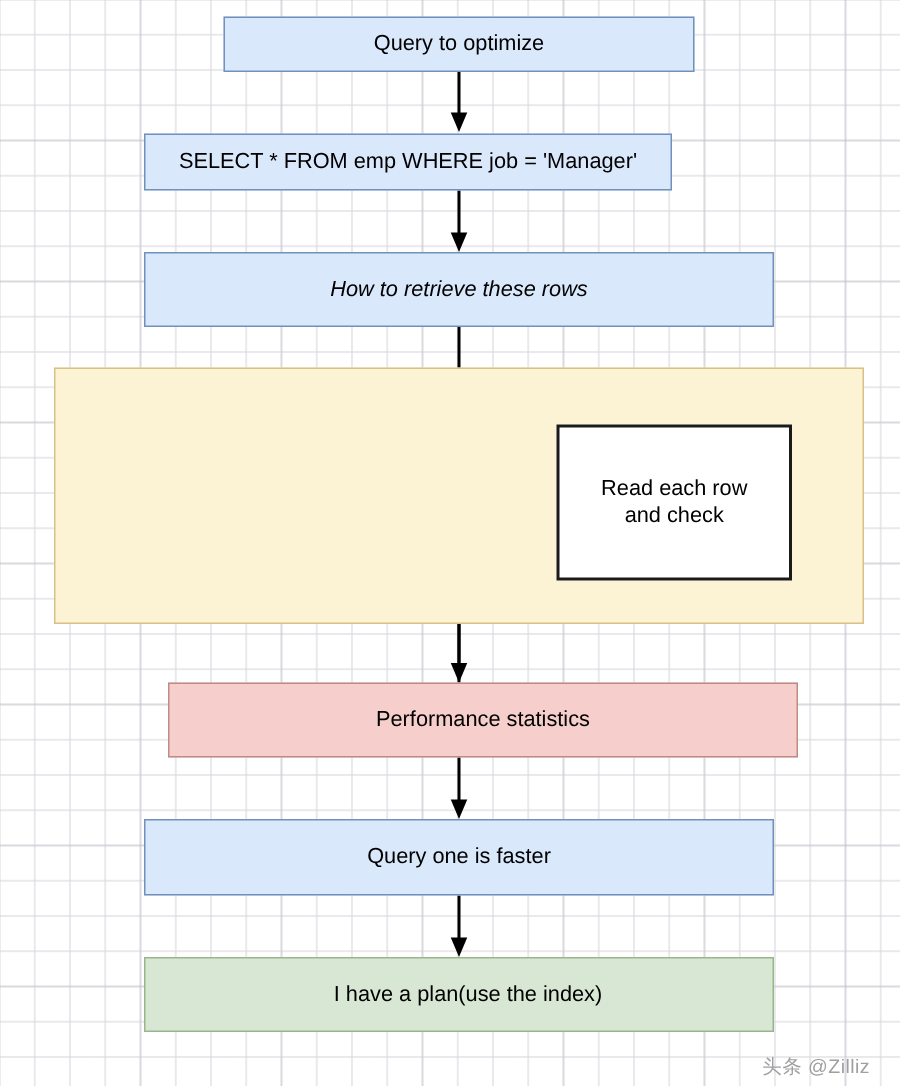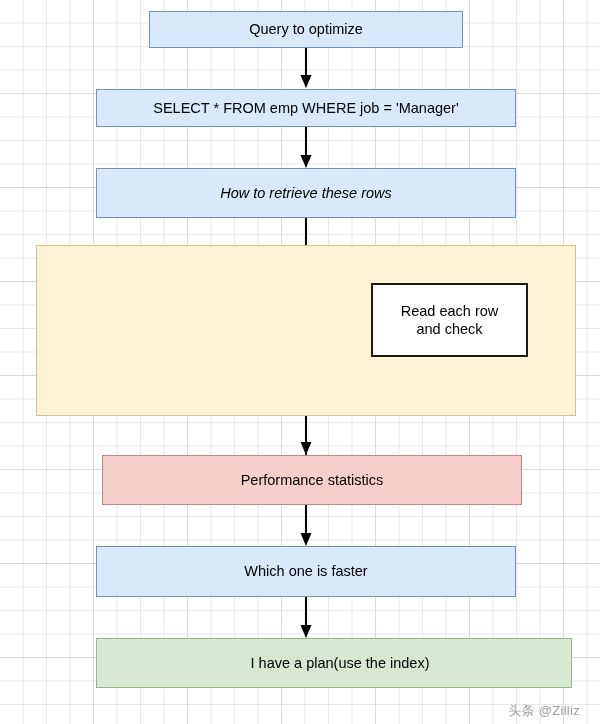--- a/index.html
+++ b/index.html
@@ -104,70 +104,70 @@
     <span>Query to optimize</span>
   </div>
 
   <div class="connector" style="left:297px; top:48px; width:18px; height:41px;">
     <svg width="18" height="41" viewBox="0 0 18 41">
       <line x1="9" y1="0" x2="9" y2="30" stroke="#000000" stroke-width="2"></line>
       <polygon points="9,40 3.5,27 14.5,27" fill="#000000"></polygon>
     </svg>
   </div>
 
-  <div class="node node-blue" style="left:96px; top:89px; width:420px; height:38px;">
+  <div class="node node-blue" style="left:96px; top:89px; width:352px; height:38px;">
     <span>SELECT * FROM emp WHERE job = 'Manager'</span>
   </div>
 
   <div class="connector" style="left:297px; top:127px; width:18px; height:42px;">
     <svg width="18" height="42" viewBox="0 0 18 42">
       <line x1="9" y1="0" x2="9" y2="31" stroke="#000000" stroke-width="2"></line>
       <polygon points="9,41 3.5,28 14.5,28" fill="#000000"></polygon>
     </svg>
   </div>
 
   <div class="node node-blue" style="left:96px; top:168px; width:420px; height:50px;font-style:italic;">
     <span>How to retrieve these rows</span>
   </div>
 
   <div class="group-yellow" style="left:36px; top:245px; width:540px; height:171px;"></div>
 
 
-  <div class="node node-white" style="left:371px; top:283px; width:157px; height:74px; padding:0 14px;text-align:center;">
+  <div class="node node-white" style="left:371px; top:283px; width:157px; height:104px; padding:0 14px;text-align:center;">
     <span>Read each row and check</span>
   </div>
 
   <div class="connector" style="left:297px; top:416px; width:18px; height:40px;">
     <svg width="18" height="40" viewBox="0 0 18 40">
       <line x1="9" y1="0" x2="9" y2="29" stroke="#000000" stroke-width="2"></line>
       <polygon points="9,39 3.5,26 14.5,26" fill="#000000"></polygon>
     </svg>
   </div>
 
-  <div class="node node-pink" style="left:102px; top:455px; width:420px; height:50px;">
+  <div class="node node-pink" style="left:112px; top:455px; width:420px; height:50px;">
     <span>Performance statistics</span>
   </div>
 
   <div class="connector" style="left:297px; top:505px; width:18px; height:42px;">
     <svg width="18" height="42" viewBox="0 0 18 42">
       <line x1="9" y1="0" x2="9" y2="31" stroke="#000000" stroke-width="2"></line>
       <polygon points="9,41 3.5,28 14.5,28" fill="#000000"></polygon>
     </svg>
   </div>
 
   <div class="node node-blue" style="left:96px; top:546px; width:420px; height:51px;">
-    <span>Which one is faster</span>
+    <span>Query one is faster</span>
   </div>
 
   <div class="connector" style="left:297px; top:597px; width:18px; height:42px;">
     <svg width="18" height="42" viewBox="0 0 18 42">
       <line x1="9" y1="0" x2="9" y2="31" stroke="#000000" stroke-width="2"></line>
       <polygon points="9,41 3.5,28 14.5,28" fill="#000000"></polygon>
     </svg>
   </div>
 
-  <div class="node node-green" style="left:96px; top:638px; width:476px; height:50px;padding-left:12px;">
+  <div class="node node-green" style="left:96px; top:638px; width:420px; height:50px;padding-left:12px;">
     <span>I have a plan(use the index)</span>
   </div>
 
   <div class="watermark">头条 @Zilliz</div>
 
 </div>
 
 </body></html>

